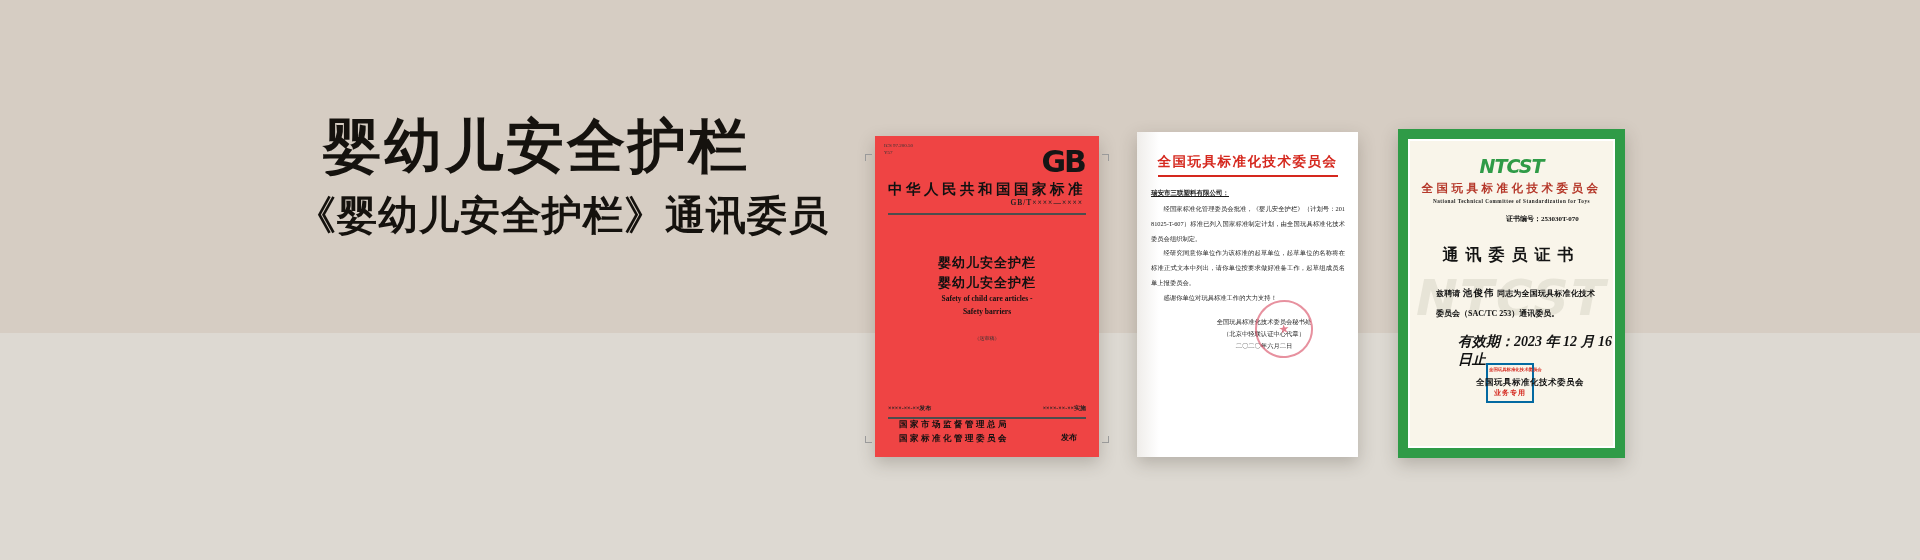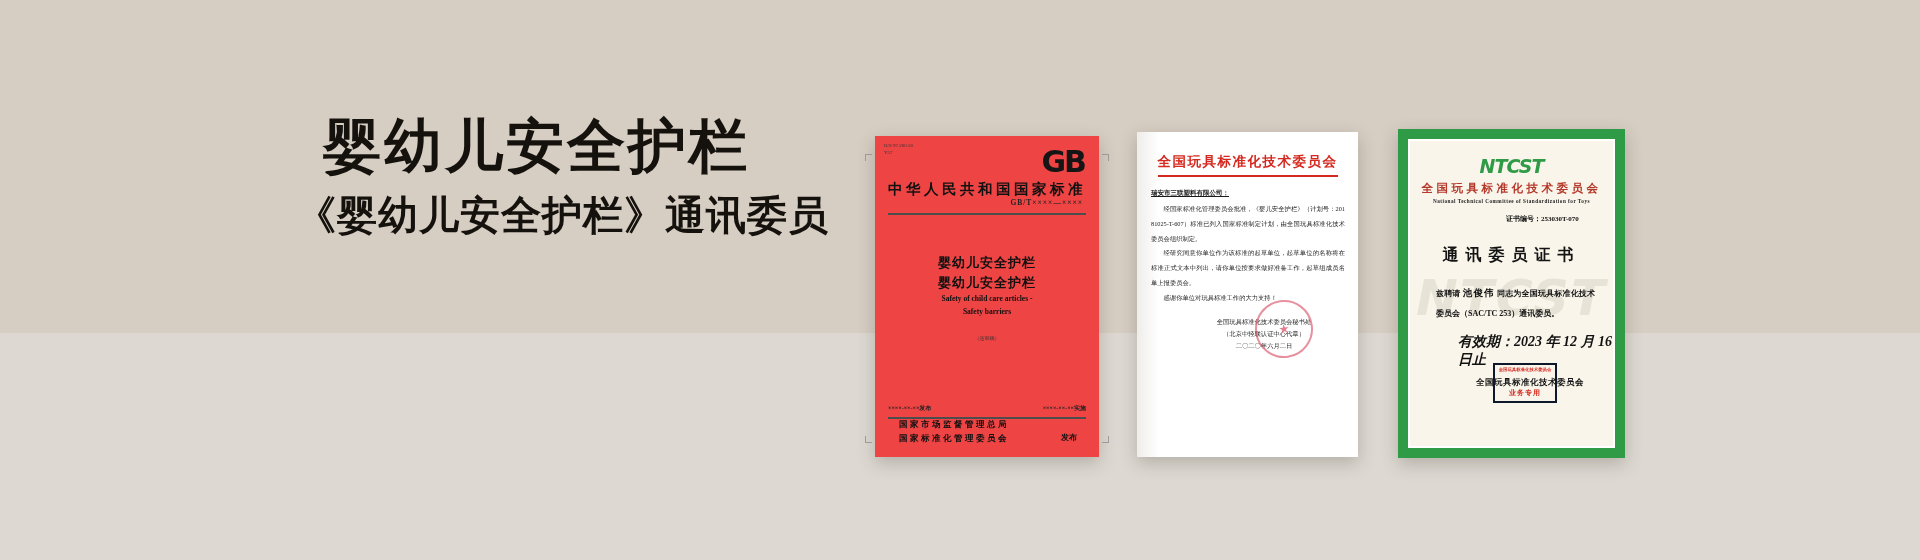--- a/index.html
+++ b/index.html
@@ -53,21 +53,21 @@
   .cert-paper { position:relative; width:100%; height:100%; background:#f9f5ea; border:2px solid #ffffff; overflow:hidden; font-family:"Liberation Serif",serif; }
   .cert-watermark { position:absolute; left:0; right:0; top:128px; text-align:center; font-size:50px; font-weight:900; font-style:italic; letter-spacing:2px; color:rgba(110,105,85,.12); font-family:"DejaVu Sans",sans-serif; }
   .cert-logo { position:absolute; left:0; right:0; top:14px; text-align:center; font-size:19px; font-weight:900; font-style:italic; letter-spacing:-1px; color:#2f9b47; font-family:"DejaVu Sans",sans-serif; }
   .cert-cn { position:absolute; left:0; right:0; top:40px; text-align:center; font-size:11.5px; font-weight:bold; letter-spacing:3.5px; color:#b5382a; }
   .cert-en { position:absolute; left:0; right:0; top:57px; text-align:center; font-size:5.2px; font-weight:bold; letter-spacing:.5px; color:#222; }
   .cert-no { position:absolute; left:96px; top:73px; font-size:7px; font-weight:bold; color:#111; }
   .cert-title { position:absolute; left:0; right:0; top:104px; text-align:center; font-size:16px; font-weight:bold; letter-spacing:7px; color:#141414; }
   .cert-body { position:absolute; left:26px; right:18px; top:142px; font-size:8px; line-height:2.3; text-align:justify; word-break:break-all; color:#111; font-weight:bold; }
   .cert-name { font-size:9.5px; letter-spacing:1px; }
   .cert-validity { position:absolute; left:48px; top:192px; font-size:14px; font-weight:bold; font-style:italic; color:#111; }
-  .cert-stamp-box { position:absolute; left:83px; top:222px; width:64px; height:40px; border:2px solid #0f172a; }
+  .cert-stamp-box { position:absolute; left:76px; top:222px; width:48px; height:40px; border:2px solid #0369a1; }
   .cert-stamp-top { position:absolute; left:1px; right:1px; top:2px; text-align:center; font-size:4.4px; color:#d5281e; font-weight:bold; white-space:nowrap; }
   .cert-stamp-bottom { position:absolute; left:0; right:0; bottom:3px; text-align:center; font-size:7px; font-weight:bold; color:#d5281e; letter-spacing:1px; }
   .cert-issuer { position:absolute; left:66px; top:236px; font-size:8.5px; font-weight:bold; letter-spacing:.5px; color:#141414; white-space:nowrap; }
 </style>
 </head>
 <body>
 
 <div class="banner">
   <div class="band-top"></div>
   <div class="band-bottom"></div>

